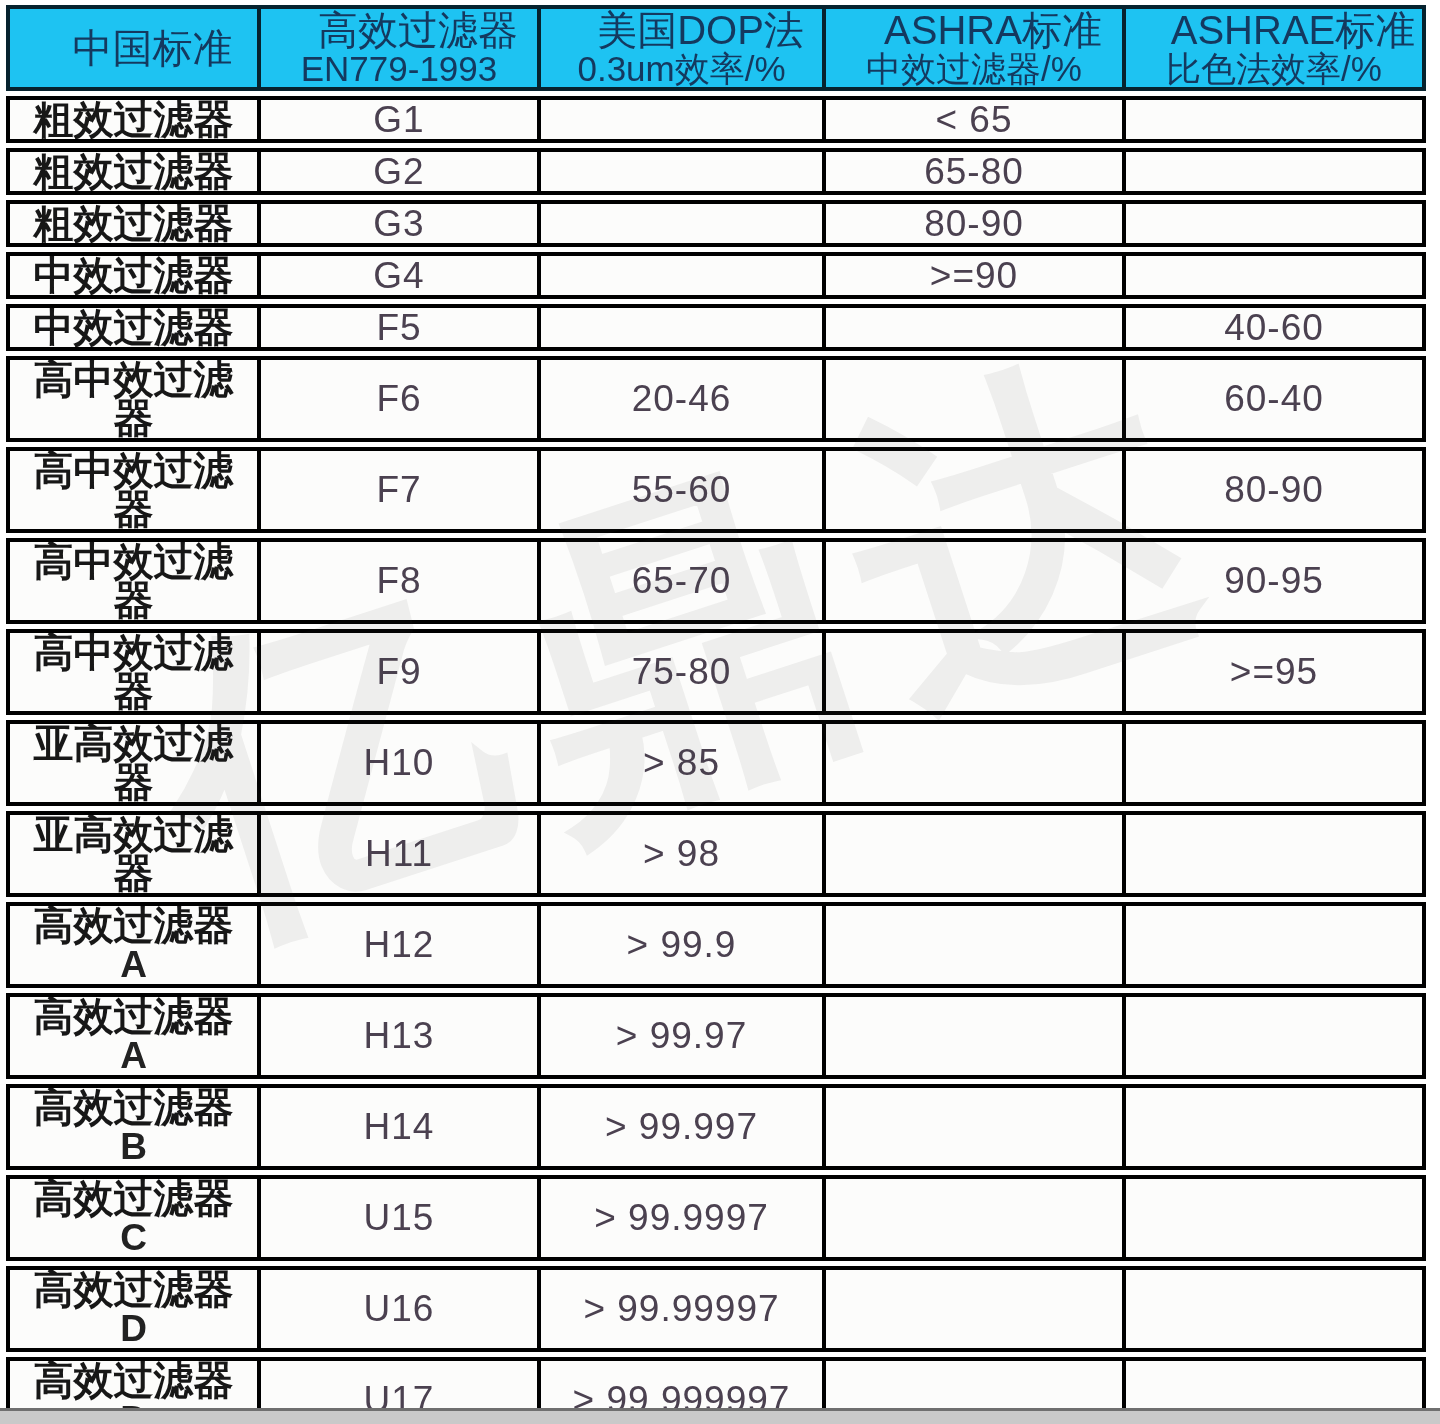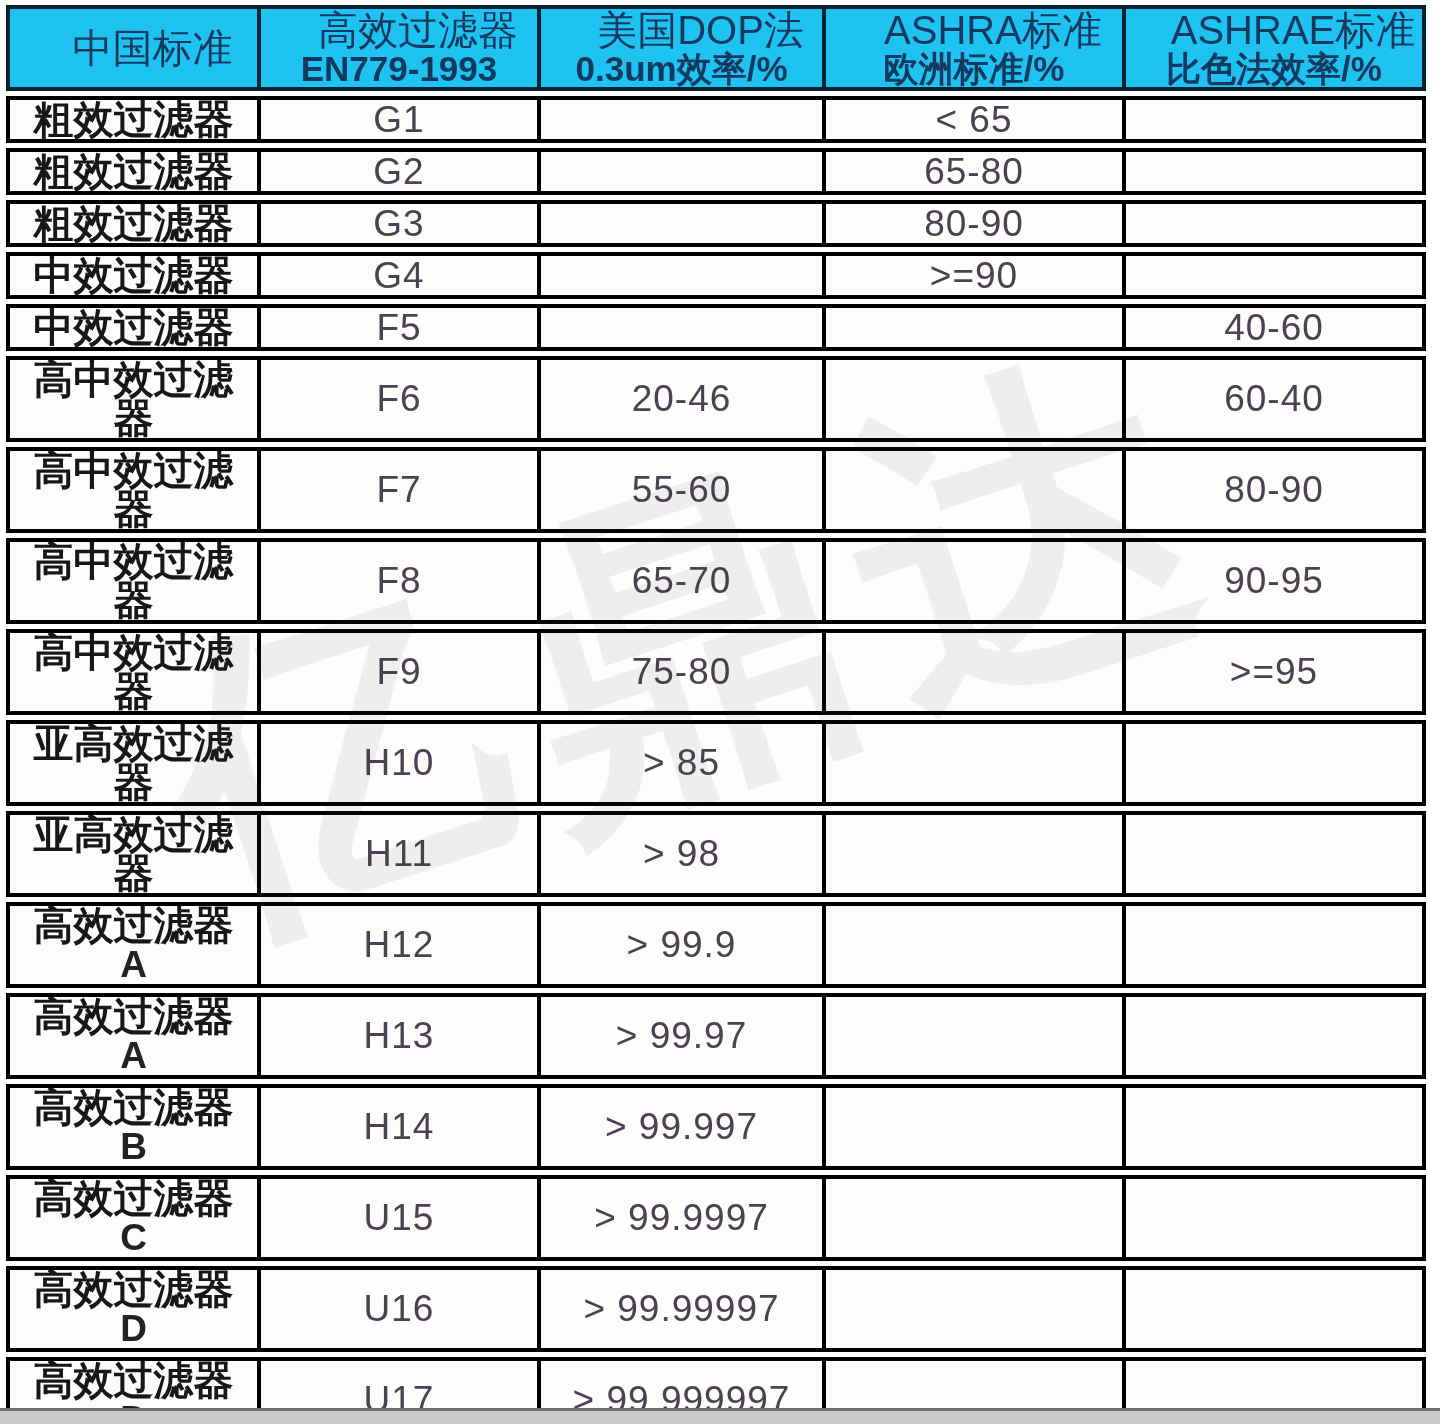--- a/index.html
+++ b/index.html
@@ -19,21 +19,21 @@
     border-top-width:4px; border-bottom-width:4px; border-right-width:4px;
     vertical-align:middle; text-align:center;
     overflow:hidden; padding:0;
   }
   td:first-child, th:first-child { border-left-width:4px; }
   th {
     height:84px; background:#1ec3f2; color:#14395f;
     border-color:#06222e;
   }
   th .h1 { font-size:40px; font-weight:normal; line-height:42px;margin-left:38px; }
-  th .h2 { font-size:35px; font-weight:bold; line-height:36px; }
+  th .h2 { font-size:35px; font-weight:normal; line-height:36px; }
   td { background:#fcfcfb; }
   tr.single td { height:45px; }
   tr.double td { height:86px;margin-top:32px; }
   td.c-china {
     font-size:40px; line-height:39px; color:#171717;
     padding:0 6px; font-weight:bold;
   }
   td.c-china .sub { font-size:37px; line-height:39px; font-weight:bold; color:#222; }
   td.c-val { font-size:37px; line-height:38px; color:#4b4150; letter-spacing:1px; }
   .watermark {
@@ -71,21 +71,21 @@
         <th>
           <div class="h1">高效过滤器</div>
           <div class="h2">EN779-1993</div>
         </th>
         <th>
           <div class="h1">美国DOP法</div>
           <div class="h2">0.3um效率/%</div>
         </th>
         <th>
           <div class="h1">ASHRA标准</div>
-          <div class="h2">欧洲标准/%</div>
+          <div class="h2">中效过滤器/%</div>
         </th>
         <th>
           <div class="h1">ASHRAE标准</div>
           <div class="h2">比色法效率/%</div>
         </th>
       </tr>
     </thead>
     <tbody>
         <tr class="single">
           <td class="c-china">

